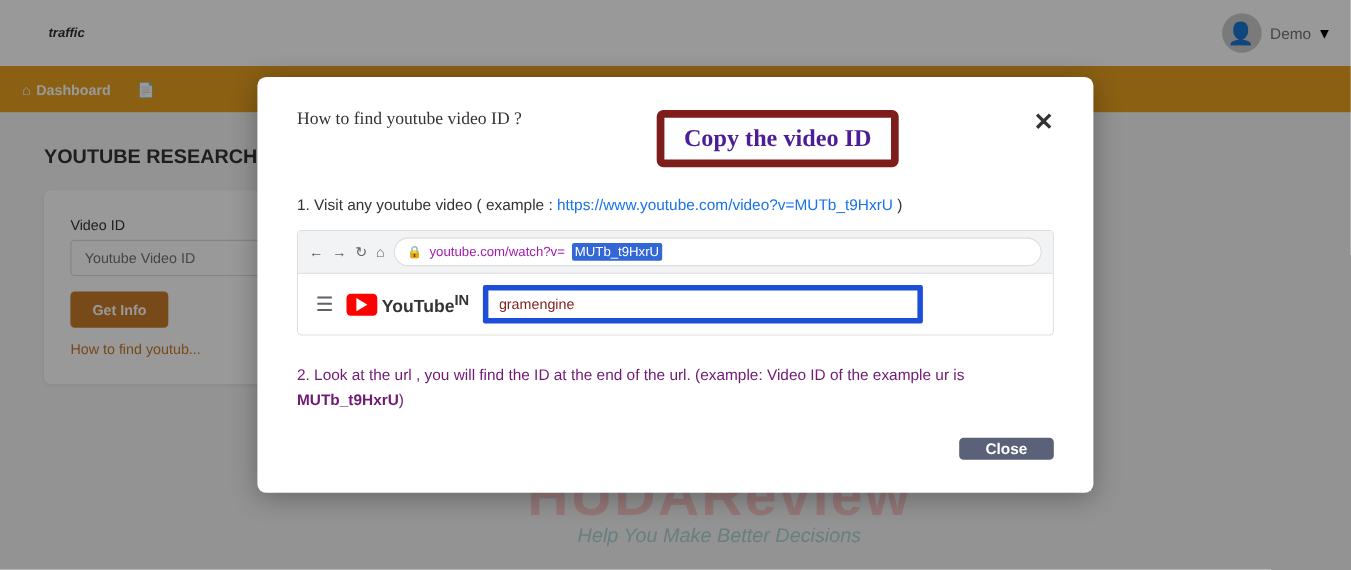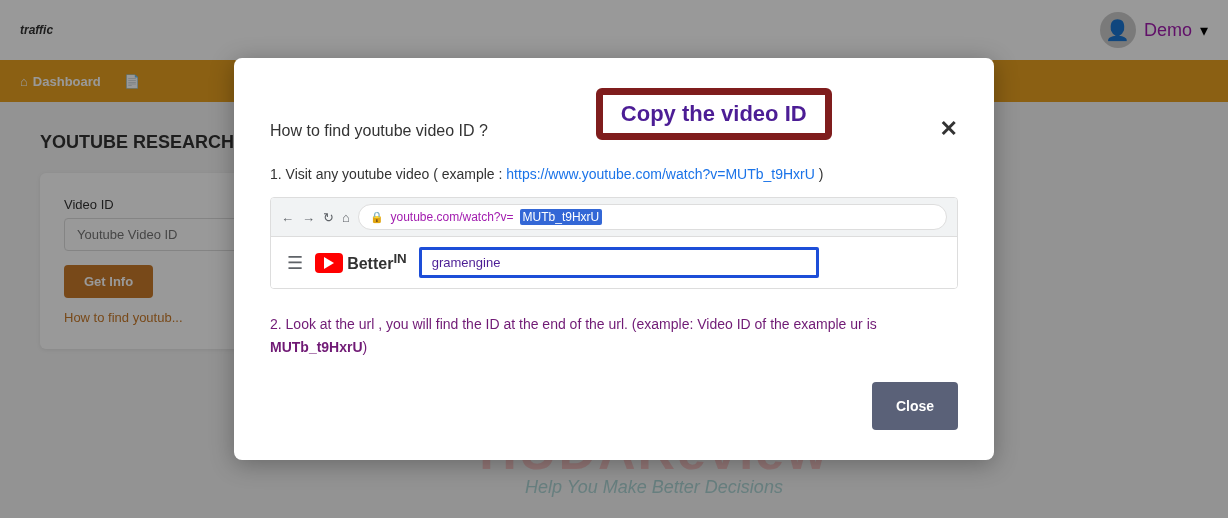--- a/index.html
+++ b/index.html
@@ -45,20 +45,21 @@
       line-height: 1;
       font-style: italic;
     }
 
     .logo-text .traffic {
       font-size: 12px;
       font-weight: 700;
       color: #333;
       display: block;
       font-style: italic;
+      margin-left: 24px;
     }
 
     .user-area {
       display: flex;
       align-items: center;
       gap: 8px;
     }
 
     .avatar {
       width: 36px;
@@ -70,22 +71,22 @@
       align-items: center;
       justify-content: center;
     }
 
     .avatar-icon {
       font-size: 20px;
       color: #888;
     }
 
     .username {
-      font-size: 18px;
-      color: #a21caf;
+      font-size: 14px;
+      color: #737373;
     }
 
     
     .subnav {
       background: #e8a020;
       height: 42px;
       display: flex;
       align-items: center;
       padding: 0 20px;
       gap: 24px;
@@ -204,23 +205,24 @@
       width: 760px;
       max-width: 95%;
       padding: 30px 36px;
       position: relative;
       box-shadow: 0 4px 24px rgba(0,0,0,0.3);
       z-index: 20;
     }
 
     .modal-header {
       display: flex;
-      align-items: flex-end;
+      align-items: flex-start;
       justify-content: space-between;
       margin-bottom: 24px;
+      font-family: Liberation Serif, serif;
     }
 
     .modal-title-left {
       font-size: 16px;
       color: #333;
       font-weight: 500;
     }
 
     .modal-title-highlight {
       border: 7px solid #7f1d1d;
@@ -342,25 +344,25 @@
     }
 
     .yt-text {
       font-size: 16px;
       font-weight: 700;
       color: #333;
     }
 
     .search-bar-mock {
       flex: 1;
-      border: 3px solid #1d4ed8;
+      border: 5px solid #1d4ed8;
       border-radius: 2px;
       padding: 5px 10px;
       font-size: 13px;
-      color: #4c1d95;
+      color: #7f1d1d;
       max-width: 400px;
     }
 
     .modal-step2 {
       font-size: 14px;
       color: #701a75;
       margin-bottom: 24px;
       line-height: 1.6;
     }
 
@@ -371,21 +373,21 @@
     .modal-footer {
       display: flex;
       justify-content: flex-end;
     }
 
     .close-btn {
       background: #5a6178;
       color: #fff;
       border: none;
       border-radius: 4px;
-      padding: 16px 24px;
+      padding: 2px 24px;
       font-size: 14px;
       font-weight: 600;
       cursor: pointer;
     }
   </style>
 </head>
 <body>
 
 <div class="bg-page">
 
@@ -435,21 +437,21 @@
 <div class="overlay">
   <div class="modal">
 
     <div class="modal-header">
       <span class="modal-title-left">How to find youtube video ID ?</span>
       <span class="modal-title-highlight">Copy the video ID</span>
       <span class="modal-close">✕</span>
     </div>
 
     <div class="modal-step">
-      <span>1. Visit any youtube video ( example : </span><a href="#">https://www.youtube.com/watch?v=MUTb_t9HxrU</a>&nbsp;<span>)</span>
+      <span>1. Visit any youtube video ( example : </span><a href="#">https://www.youtube.com/video?v=MUTb_t9HxrU</a>&nbsp;<span>)</span>
     </div>
 
     <div class="browser-mockup">
       <div class="browser-toolbar">
         <span class="browser-btn">←</span>
         <span class="browser-btn">→</span>
         <span class="browser-btn">↻</span>
         <span class="browser-btn">⌂</span>
         <div class="browser-url">
           <span class="lock-icon">🔒</span>
@@ -457,21 +459,21 @@
             <span class="url-text-highlight">MUTb_t9HxrU</span>
         </div>
       </div>
       <div class="browser-content">
         <span class="hamburger">☰</span>
         <div class="yt-logo">
           <div class="yt-icon">
             <div class="yt-play"></div>
           </div>
           <span class="yt-text">
-            <span>Better</span><sup>IN</sup>
+            <span>YouTube</span><sup>IN</sup>
           </span>
         </div>
         <input class="search-bar-mock" type="text" value="gramengine" style="">
       </div>
     </div>
 
     <div class="modal-step2">
       <span>2. Look at the url , you will find the ID at the end of the url. (example: Video ID of the example ur is </span><span class="bold-text">MUTb_t9HxrU</span><span>)</span>
     </div>
 

